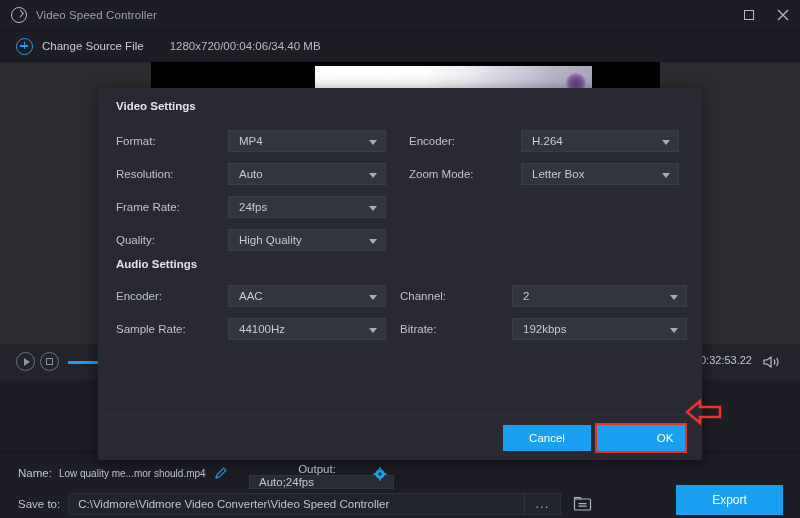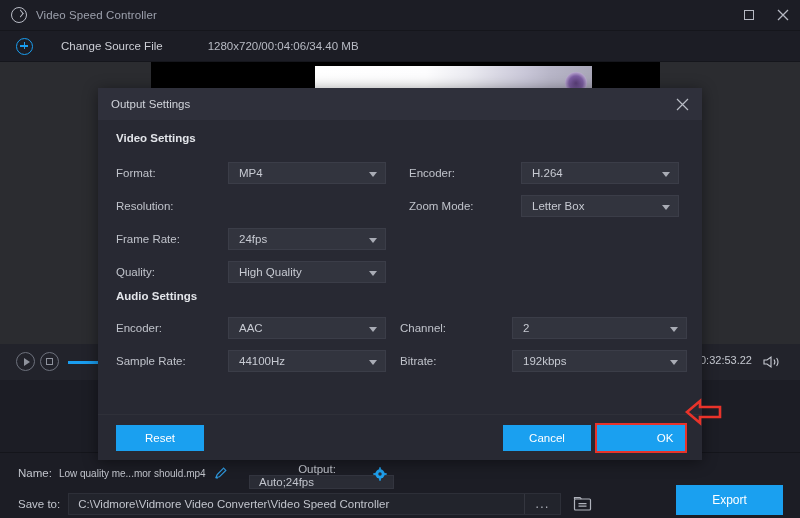--- a/index.html
+++ b/index.html
@@ -45,21 +45,20 @@
   }
   .sq { width: 10px; height: 10px; border: 1.4px solid #b6b9c3; }
 
   
   .sourcebar {
     position: absolute; left: 0; top: 31px;
     width: 800px; height: 31px;
     background: #1c1d25;
     display: flex; align-items: center;
     border-bottom: 1px solid #15161c;
-    gap: 19px;
   }
   .plus {
     width: 17px; height: 17px; margin-left: 16px; flex: none;
     border: 1.6px solid #1a9ef0; border-radius: 50%;
     position: relative;
   }
   .plus:before, .plus:after {
     content: ""; position: absolute; background: #1a9ef0;
   }
   .plus:before { left: 3px; top: 6.6px; width: 7.5px; height: 1.6px; }
@@ -340,28 +339,20 @@
         <rect x="1.5" y="3" width="16" height="11" rx="1" fill="none" stroke="#b0b3bc" stroke-width="1.2"></rect>
         <path d="M1.5 3 L1.5 1.6 L7 1.6 L8.4 3" fill="none" stroke="#b0b3bc" stroke-width="1.2"></path>
         <path d="M5.5 7.6 H13.5 M5.5 10.2 H13.5" stroke="#b0b3bc" stroke-width="1.2"></path>
       </svg>
     </div>
 
     <button class="export-btn">Export</button>
   </div>
 
   <div class="modal">
-    <div class="modal-head">
-      <div class="modal-title">Output Settings</div>
-      <div class="modal-x">
-        <svg width="13" height="13" viewBox="0 0 13 13">
-          <path d="M1 1 L12 12 M12 1 L1 12" stroke="#b9bcc5" stroke-width="1.2" fill="none"></path>
-        </svg>
-      </div>
-    </div>
 
     <div class="modal-body">
 
       <div class="sec-title" style="top:12px">Video Settings</div>
 
       <div class="field" style="left:18px;  top:42px">
         <span class="f-label">Format:</span>
         <div class="select">
           <span>MP4</span>
           <span class="caret"></span>
@@ -370,20 +361,24 @@
       <div class="field" style="left:311px; top:42px">
         <span class="f-label">Encoder:</span>
         <div class="select">
           <span>H.264</span>
           <span class="caret"></span>
         </div>
       </div>
 
       <div class="field" style="left:18px;  top:75px">
         <span class="f-label">Resolution:</span>
+        <div class="select">
+          <span>Auto</span>
+          <span class="caret"></span>
+        </div>
       </div>
       <div class="field" style="left:311px; top:75px">
         <span class="f-label">Zoom Mode:</span>
         <div class="select">
           <span>Letter Box</span>
           <span class="caret"></span>
         </div>
       </div>
 
       <div class="field" style="left:18px;  top:108px">
@@ -429,21 +424,20 @@
       <div class="field" style="left:302px; top:230px">
         <span class="f-label">Bitrate:</span>
         <div class="select" style="width:175px">
           <span>192kbps</span>
           <span class="caret"></span>
         </div>
       </div>
     </div>
 
     <div class="modal-foot">
-      <button class="btn btn-reset">Reset</button>
       <button class="btn btn-cancel">Cancel</button>
       <button class="btn btn-ok">OK</button>
     </div>
   </div>
 
   <svg class="red-arrow" viewBox="0 0 40 32">
     <path d="M3 16 L16 5 L16 11 L36 11 L36 21 L16 21 L16 27 Z" fill="none" stroke="#e8332a" stroke-width="2.6" stroke-linejoin="miter"></path>
   </svg>
 
 </div>

